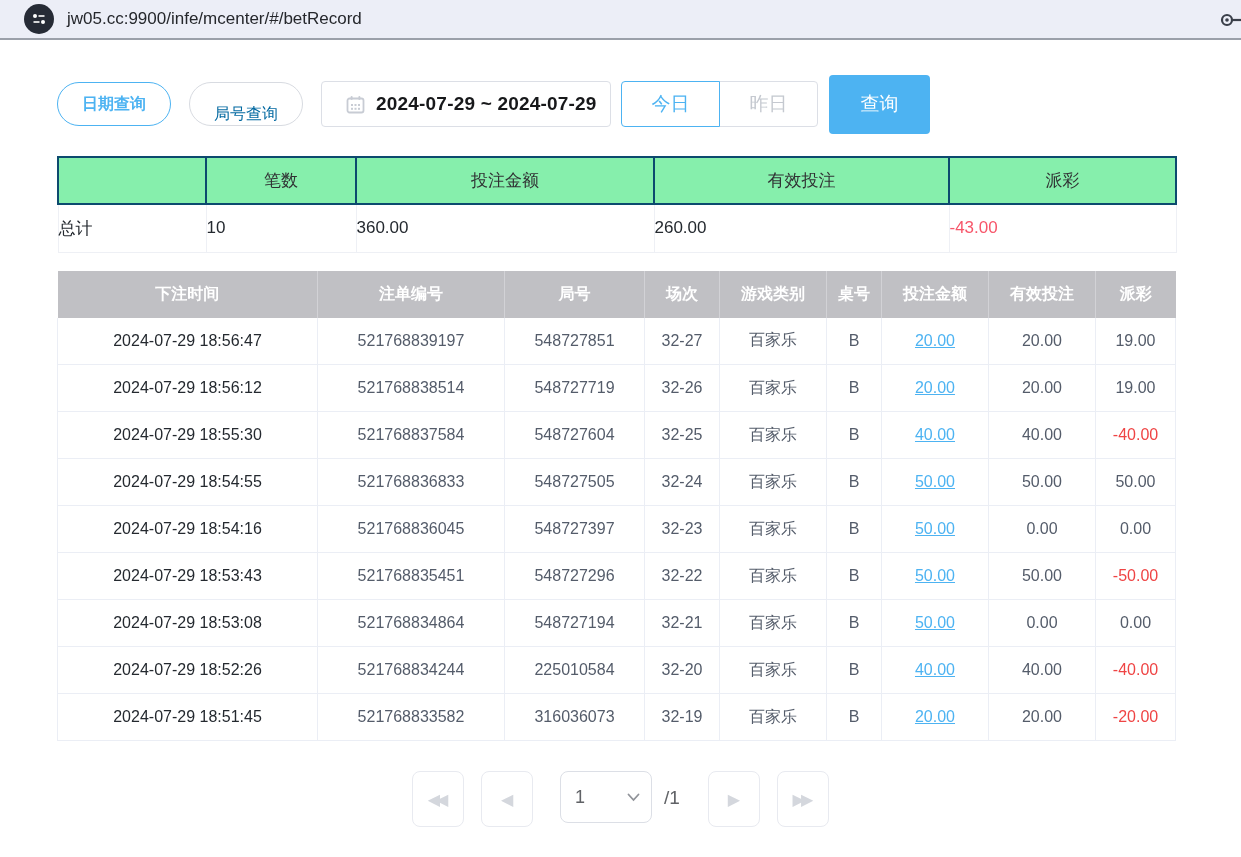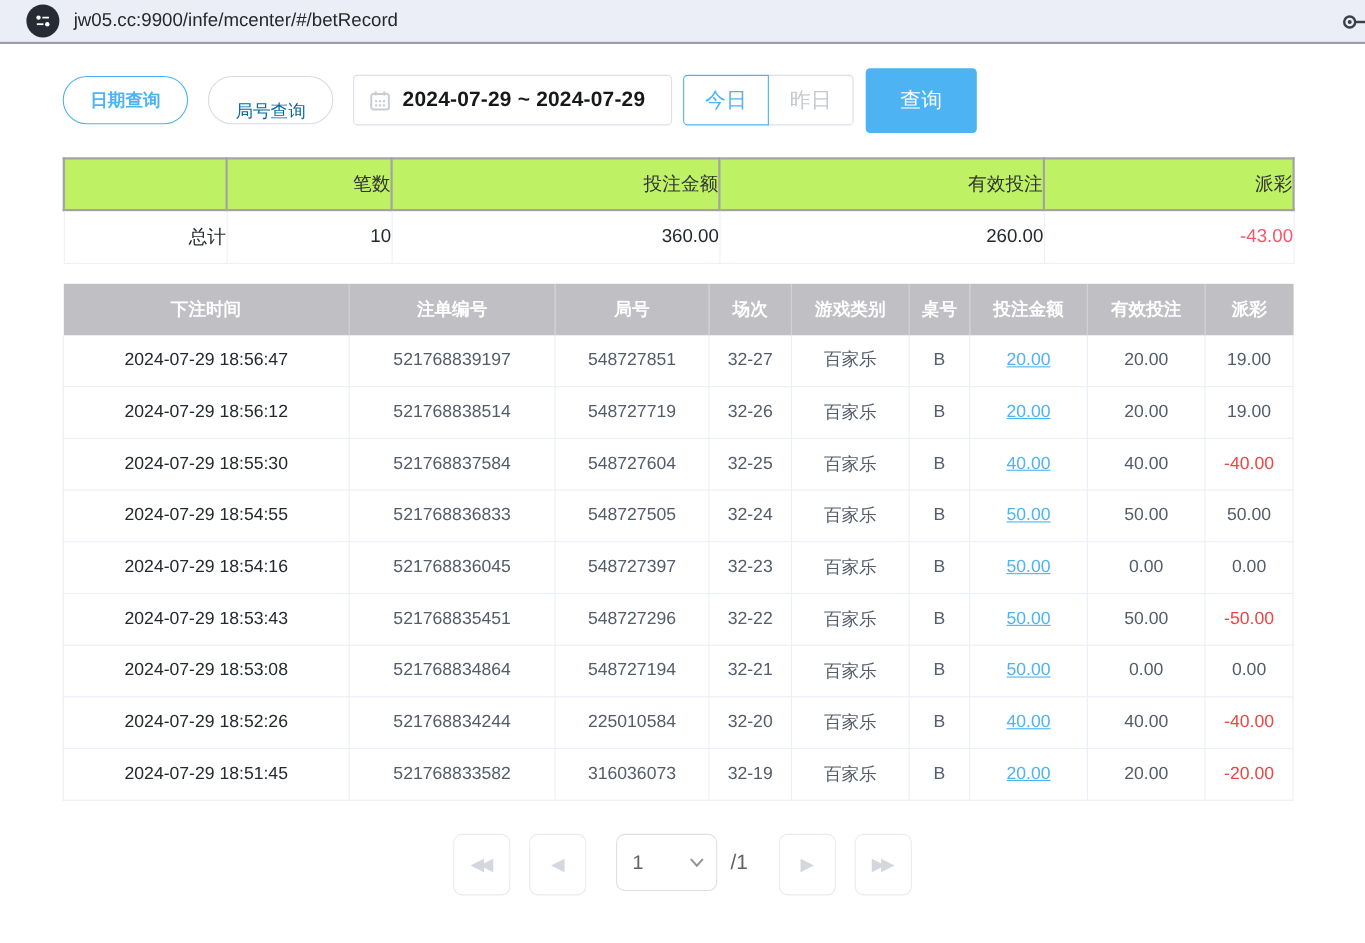--- a/index.html
+++ b/index.html
@@ -18,59 +18,59 @@
     width:30px; height:30px; border-radius:50%; background:#262b36;
     display:flex; align-items:center; justify-content:center; flex:0 0 auto;
   }
   .url-text { margin-left:13px; font-size:17px; color:#25272c; }
   .key-icon { position:absolute; right:-7px; top:12px; }
 
   
   .content { padding:0 57px; }
 
   
-  .filter-row { margin-top:28px; display:flex; align-items:center; height:46px; }
+  .filter-row { margin-top:41px; display:flex; align-items:center; height:46px; }
   .pill-btn {
     height:44px; padding:0 24px; border-radius:22px; background:#fff;
     font-size:16px; cursor:pointer; display:flex; align-items:center;
   }
   .pill-btn.active { border:1px solid #4db3f2; color:#4db3f2; font-weight:bold; }
   .pill-btn.inactive { border:1px solid #d8dbe1; color:#0369a1; margin-left:18px;align-items:flex-end; }
 
   .date-input {
     margin-left:18px; width:290px; height:46px; border:1px solid #dcdfe6;
     border-radius:4px; background:#fff; display:flex; align-items:center;
-    padding-left:14px; cursor:pointer;
+    padding-left:24px; cursor:pointer;
   }
   .date-input .cal { flex:0 0 auto; margin-right:11px; display:flex; }
   .date-text { font-size:19px; font-weight:600; color:#17181a; letter-spacing:0.2px; }
 
   .segmented { display:flex; margin-left:10px; }
   .seg-btn {
-    width:78px; height:46px; background:#fff; border:1px solid #dcdfe6;
+    width:99px; height:46px; background:#fff; border:1px solid #dcdfe6;
     font-size:19px; display:flex; align-items:center; justify-content:center;
     cursor:pointer; margin-left:-1px; color:#c5c9d0;
   }
   .seg-btn:first-child { margin-left:0; border-radius:4px 0 0 4px; }
   .seg-btn:last-child { border-radius:0 4px 4px 0; }
   .seg-btn.active { border-color:#4db3f2; color:#4db3f2; position:relative; z-index:2; }
 
   .search-btn {
     margin-left:11px; width:101px; height:59px; background:#4db3f2; border:none;
     border-radius:4px; color:#fff; font-size:19px; cursor:pointer;
   }
 
   
   .summary-table { margin-top:29px; width:1118px; border-collapse:collapse; table-layout:fixed; }
   .summary-table th {
-    background:#bef264; color:#303133; font-weight:normal; font-size:17px;
-    height:47px; text-align:right; border:2px solid #a3a3a3;
+    background:#86efac; color:#303133; font-weight:normal; font-size:17px;
+    height:47px; text-align:center; border:2px solid #0c4a6e;
   }
   .summary-table td {
-    background:#fff; height:48px; text-align:right; font-size:17px;
+    background:#fff; height:48px; text-align:left; font-size:17px;
     color:#24292f; border:1px solid #eef0f5;
   }
   .summary-table td.negative { color:#f7566a; }
 
   
   .bet-table { margin-top:18px; width:1118px; border-collapse:collapse; table-layout:fixed;padding-left:23px; }
   .bet-table th {
     background:#c0c0c4; color:#ffffff; font-weight:bold; font-size:16px;
     height:47px; text-align:center; border-right:1px solid #d2d2d6;
   }

